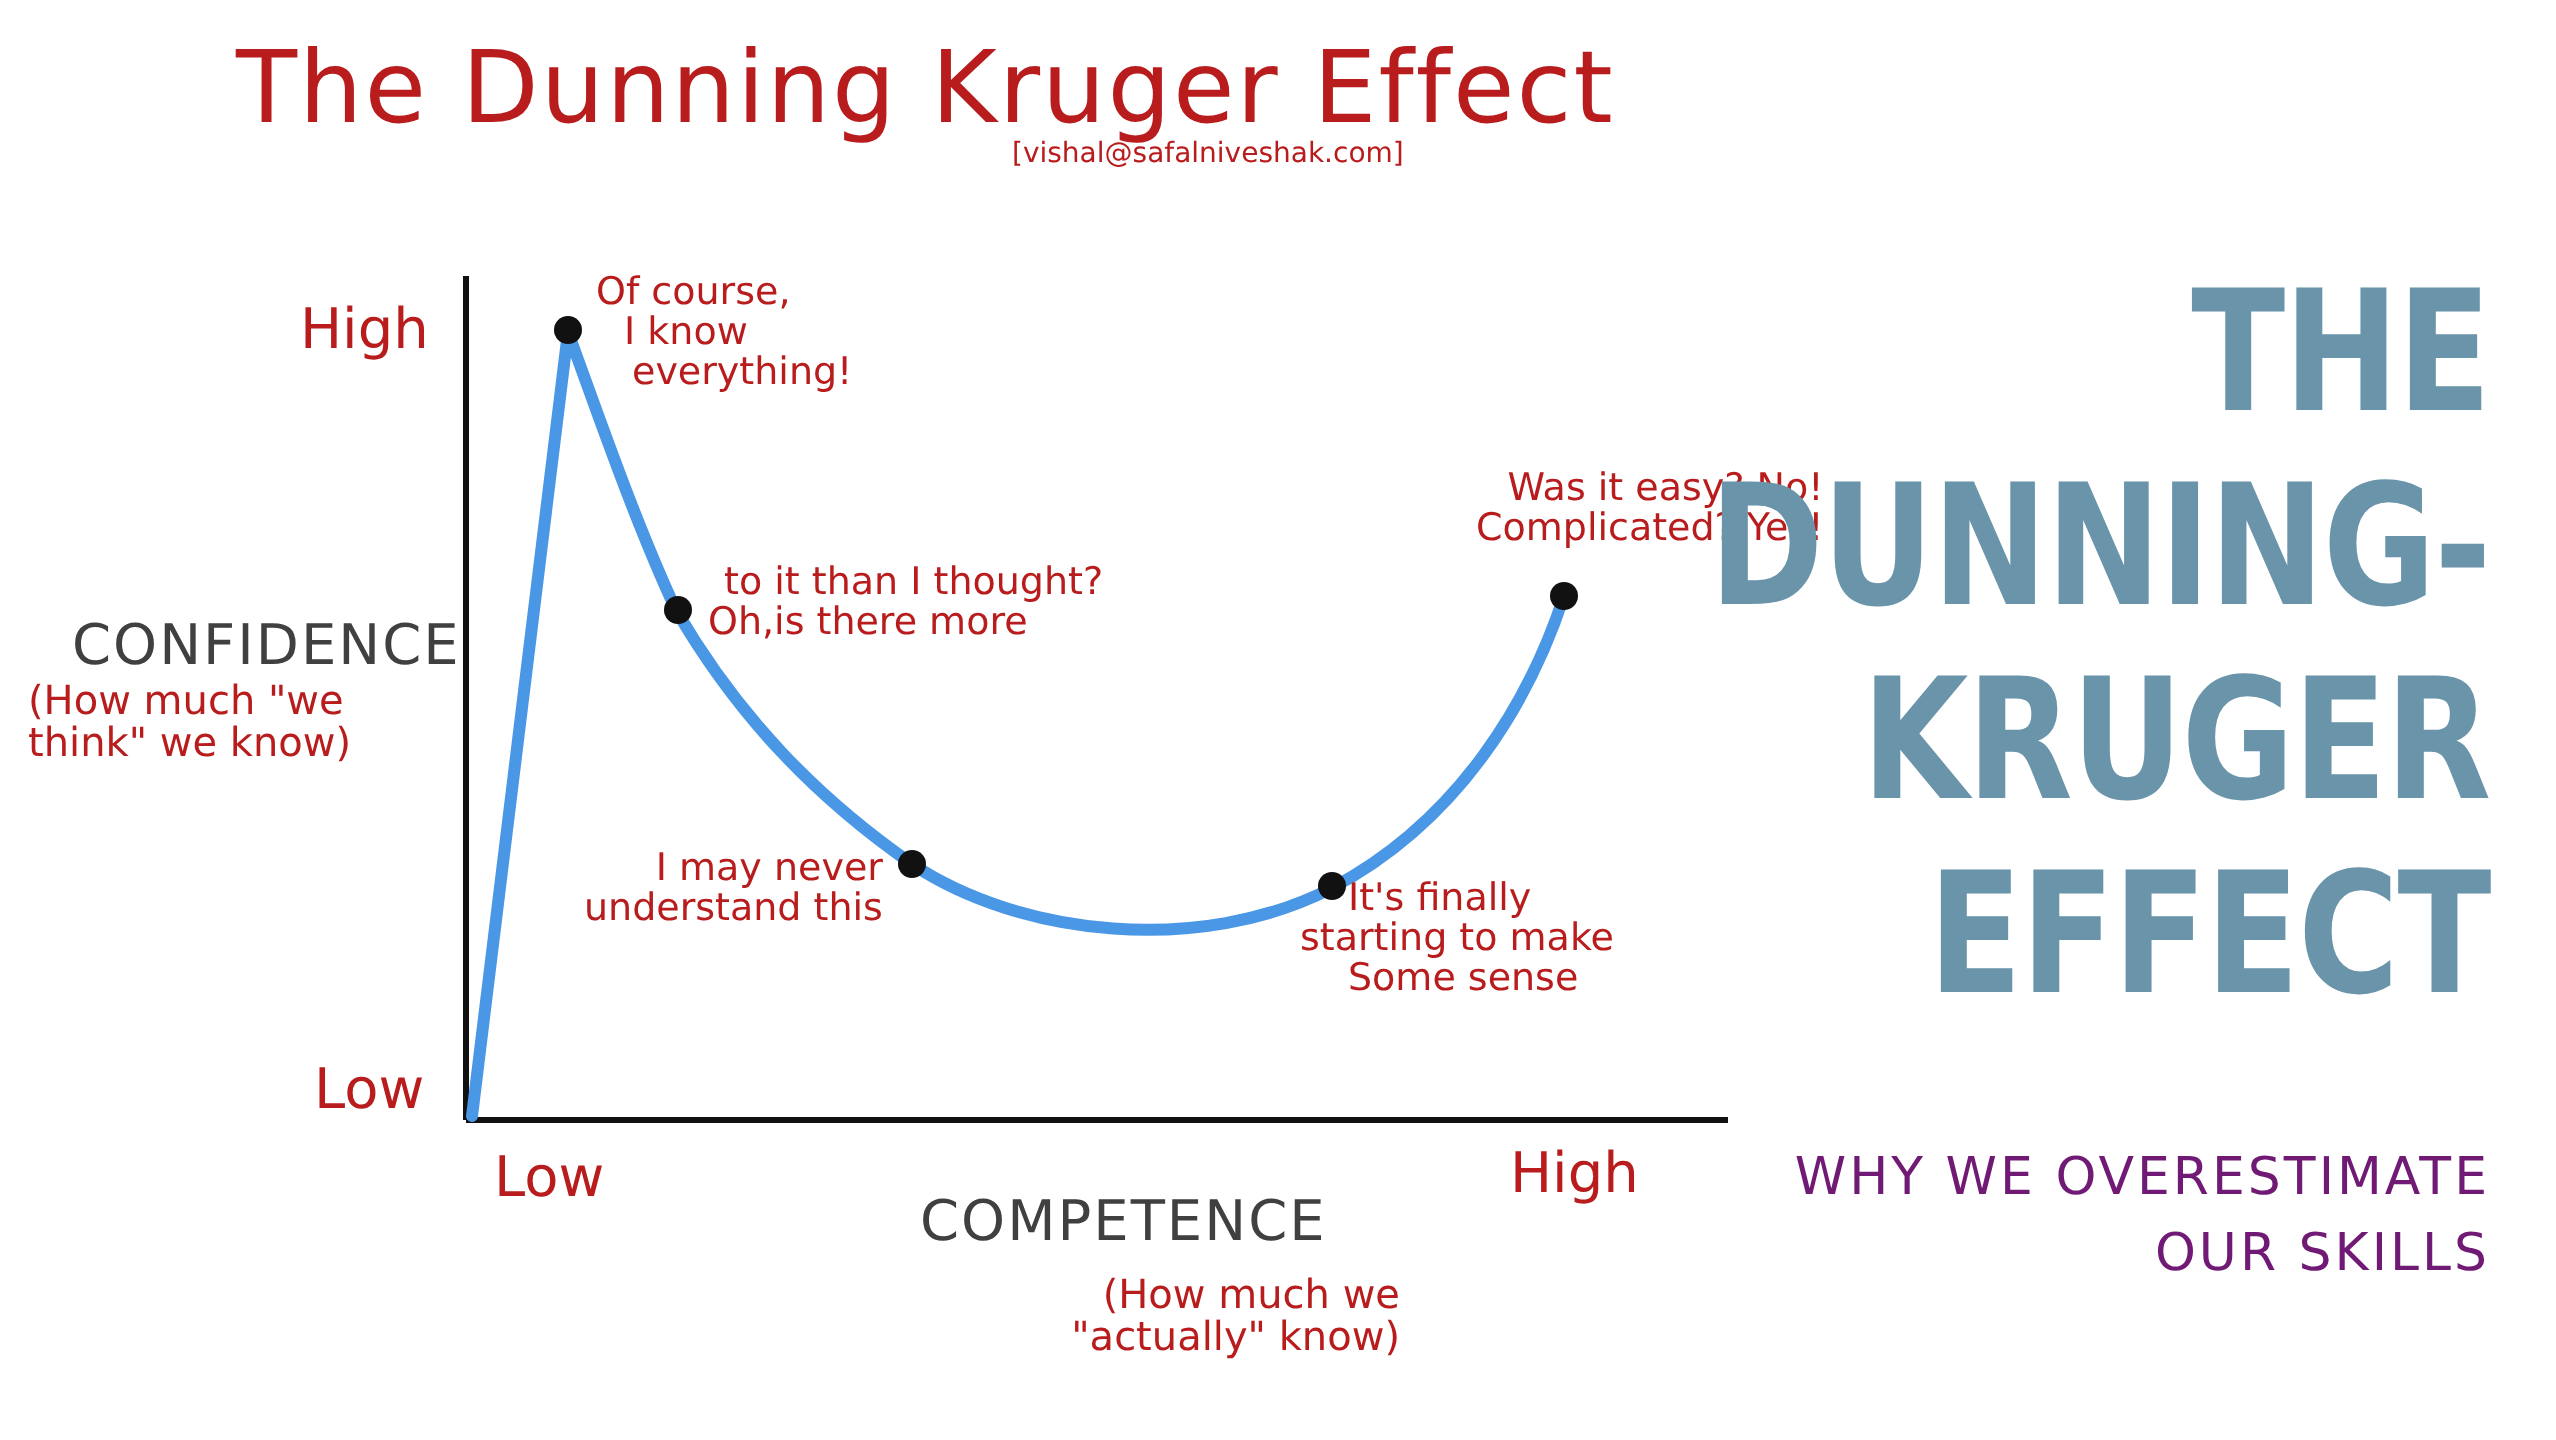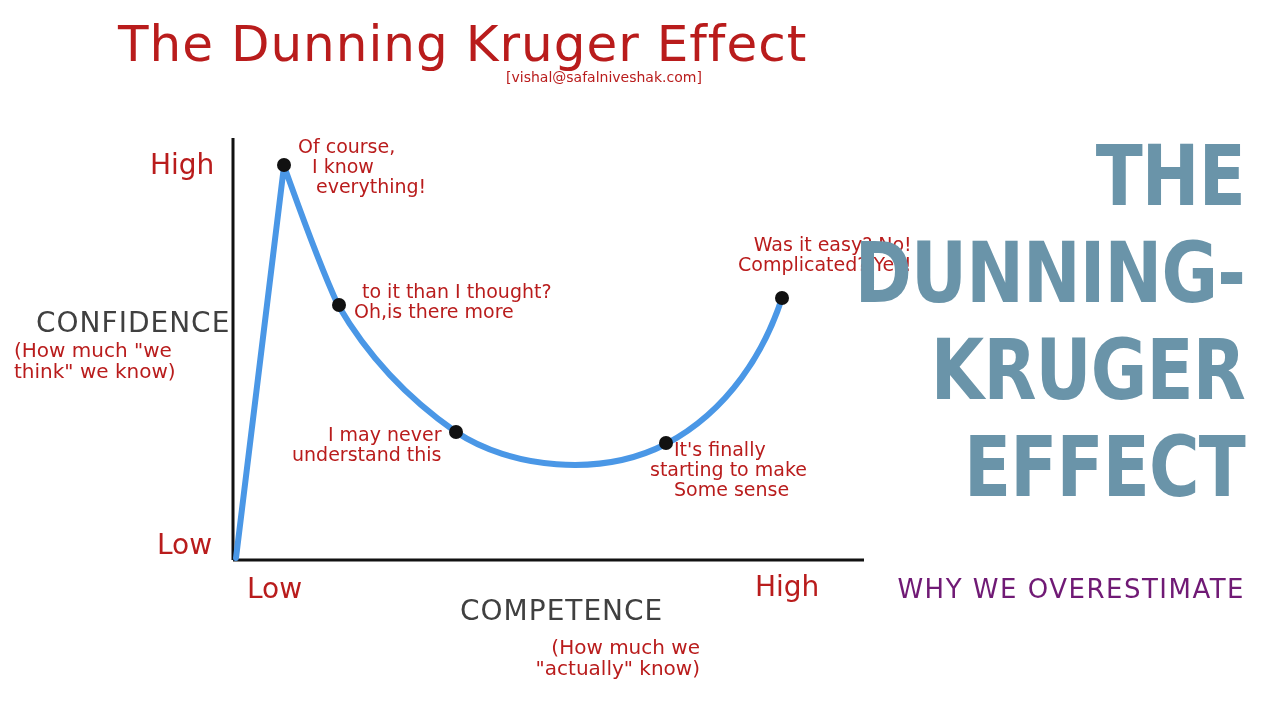--- a/index.html
+++ b/index.html
@@ -89,13 +89,14 @@
 </div>
 
 <div class="right-title">
   <div>THE</div>
   <div>DUNNING-</div>
   <div>KRUGER</div>
   <div>EFFECT</div>
 </div>
 <div class="right-sub">
   <div>WHY WE OVERESTIMATE</div>
+  <div>OUR SKILLS</div>
 </div>
 
 </body></html>

